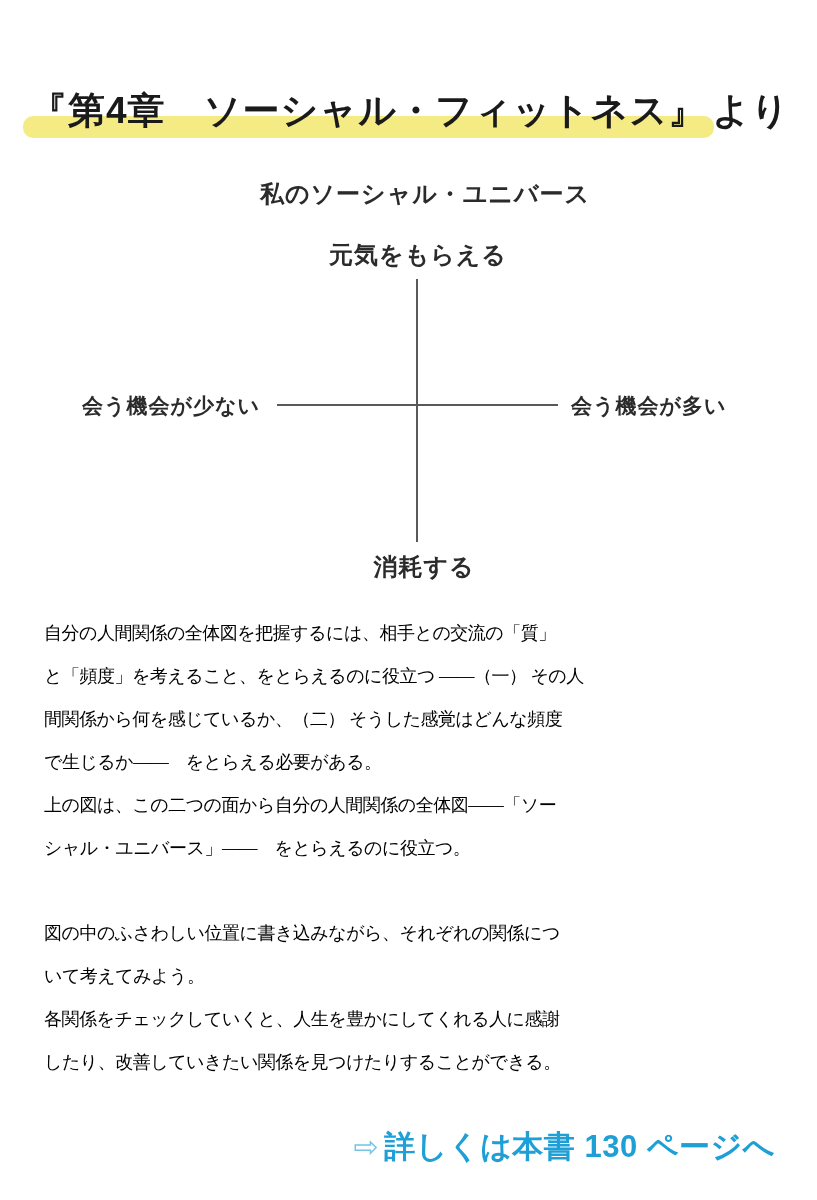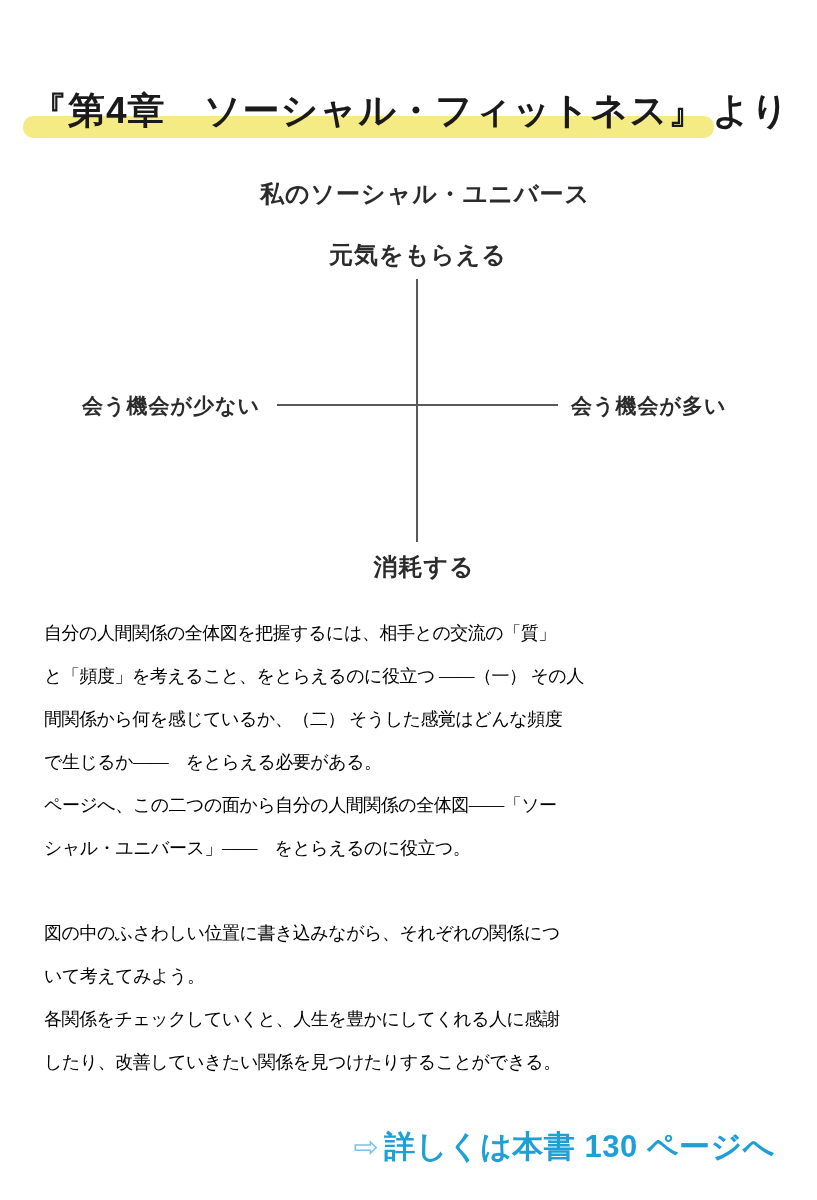--- a/index.html
+++ b/index.html
@@ -87,21 +87,21 @@
     <div class="dg-label dg-left">会う機会が少ない</div>
     <div class="dg-label dg-right">会う機会が多い</div>
     <div class="dg-label dg-bottom">消耗する</div>
   </div>
 
   <div class="body-text para1">
     <div class="line">自分の人間関係の全体図を把握するには、相手との交流の「質」</div>
     <div class="line">と「頻度」を考えること、をとらえるのに役立つ ――（一） その人</div>
     <div class="line">間関係から何を感じているか、（二） そうした感覚はどんな頻度</div>
     <div class="line">で生じるか――　をとらえる必要がある。</div>
-    <div class="line">ページへ、この二つの面から自分の人間関係の全体図――「ソー</div>
+    <div class="line">上の図は、この二つの面から自分の人間関係の全体図――「ソー</div>
     <div class="line">シャル・ユニバース」――　をとらえるのに役立つ。</div>
   </div>
 
   <div class="body-text para2">
     <div class="line">図の中のふさわしい位置に書き込みながら、それぞれの関係につ</div>
     <div class="line">いて考えてみよう。</div>
     <div class="line">各関係をチェックしていくと、人生を豊かにしてくれる人に感謝</div>
     <div class="line">したり、改善していきたい関係を見つけたりすることができる。</div>
   </div>
 

